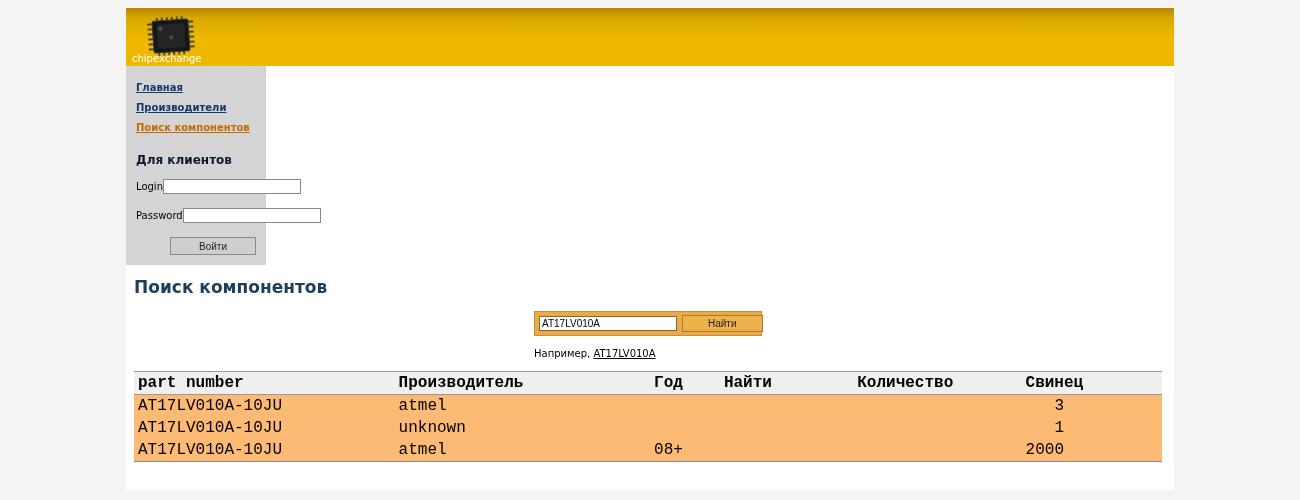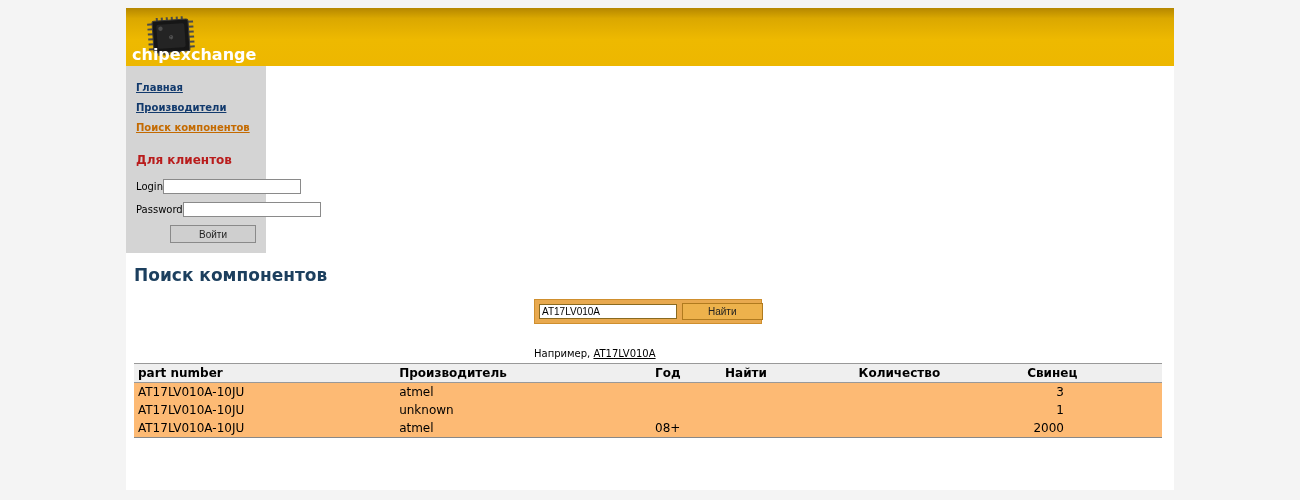--- a/index.html
+++ b/index.html
@@ -29,22 +29,22 @@
   .logo-box {
     position: absolute;
     left: 14px;
     top: 3px;
   }
   .brand {
     position: absolute;
     left: 6px;
     bottom: 2px;
     color: #ffffff;
-    font-weight: bold;
-    font-size: 16px;
+    font-weight: normal;
+    font-size: 10px;
   }
   
   .body-row {
     display: flex;
     min-height: 424px;
     align-items: stretch;
     flex-direction: column;
   }
   .sidebar {
     width: 140px;
@@ -58,27 +58,27 @@
     font-size: 10px;
     color: #123a6d;
     text-decoration: underline;
     margin-bottom: 9px;
     cursor: pointer;
   }
   .side-link.active { color: #c46a00; }
   .clients-head {
     font-weight: bold;
     font-size: 12px;
-    color: #b91c1c;
+    color: #0f172a;
     margin: 20px 0 12px 0;
   }
   .form-row {
     display: flex;
     align-items: center;
-    margin-bottom: 8px;
+    margin-bottom: 14px;
   }
   .form-row label {
     width: 48px;
     font-size: 10px;
     color: #000;
   }
   .form-row input {
     flex: 1;
     height: 15px;
     border: 1px solid #8a8a8a;
@@ -132,35 +132,36 @@
   .search-bar button {
     height: 17px;
     background: #edb24c;
     border: 1px solid #b07a1e;
     font-size: 10px;
     color: #222;
     padding: 0 25px;
     cursor: pointer;
   }
   .example-line {
-    margin-top: 24px;
+    margin-top: 12px;
     font-size: 10px;
     color: #000;
   }
   .example-line a {
     color: #000;
     text-decoration: underline;
     cursor: pointer;
   }
   
   .results {
     width: 100%;
-    margin-top: 4px;
+    margin-top: 12px;
     border-collapse: collapse;
-    font-size: 12px;
+    font-size: 16px;
+    font-family: Liberation Mono, monospace;
   }
   .results th {
     text-align: left;
     font-weight: bold;
     background: #efefef;
     border-top: 1px solid #999;
     border-bottom: 1px solid #999;
     padding: 2px 4px;
   }
   .results td {

